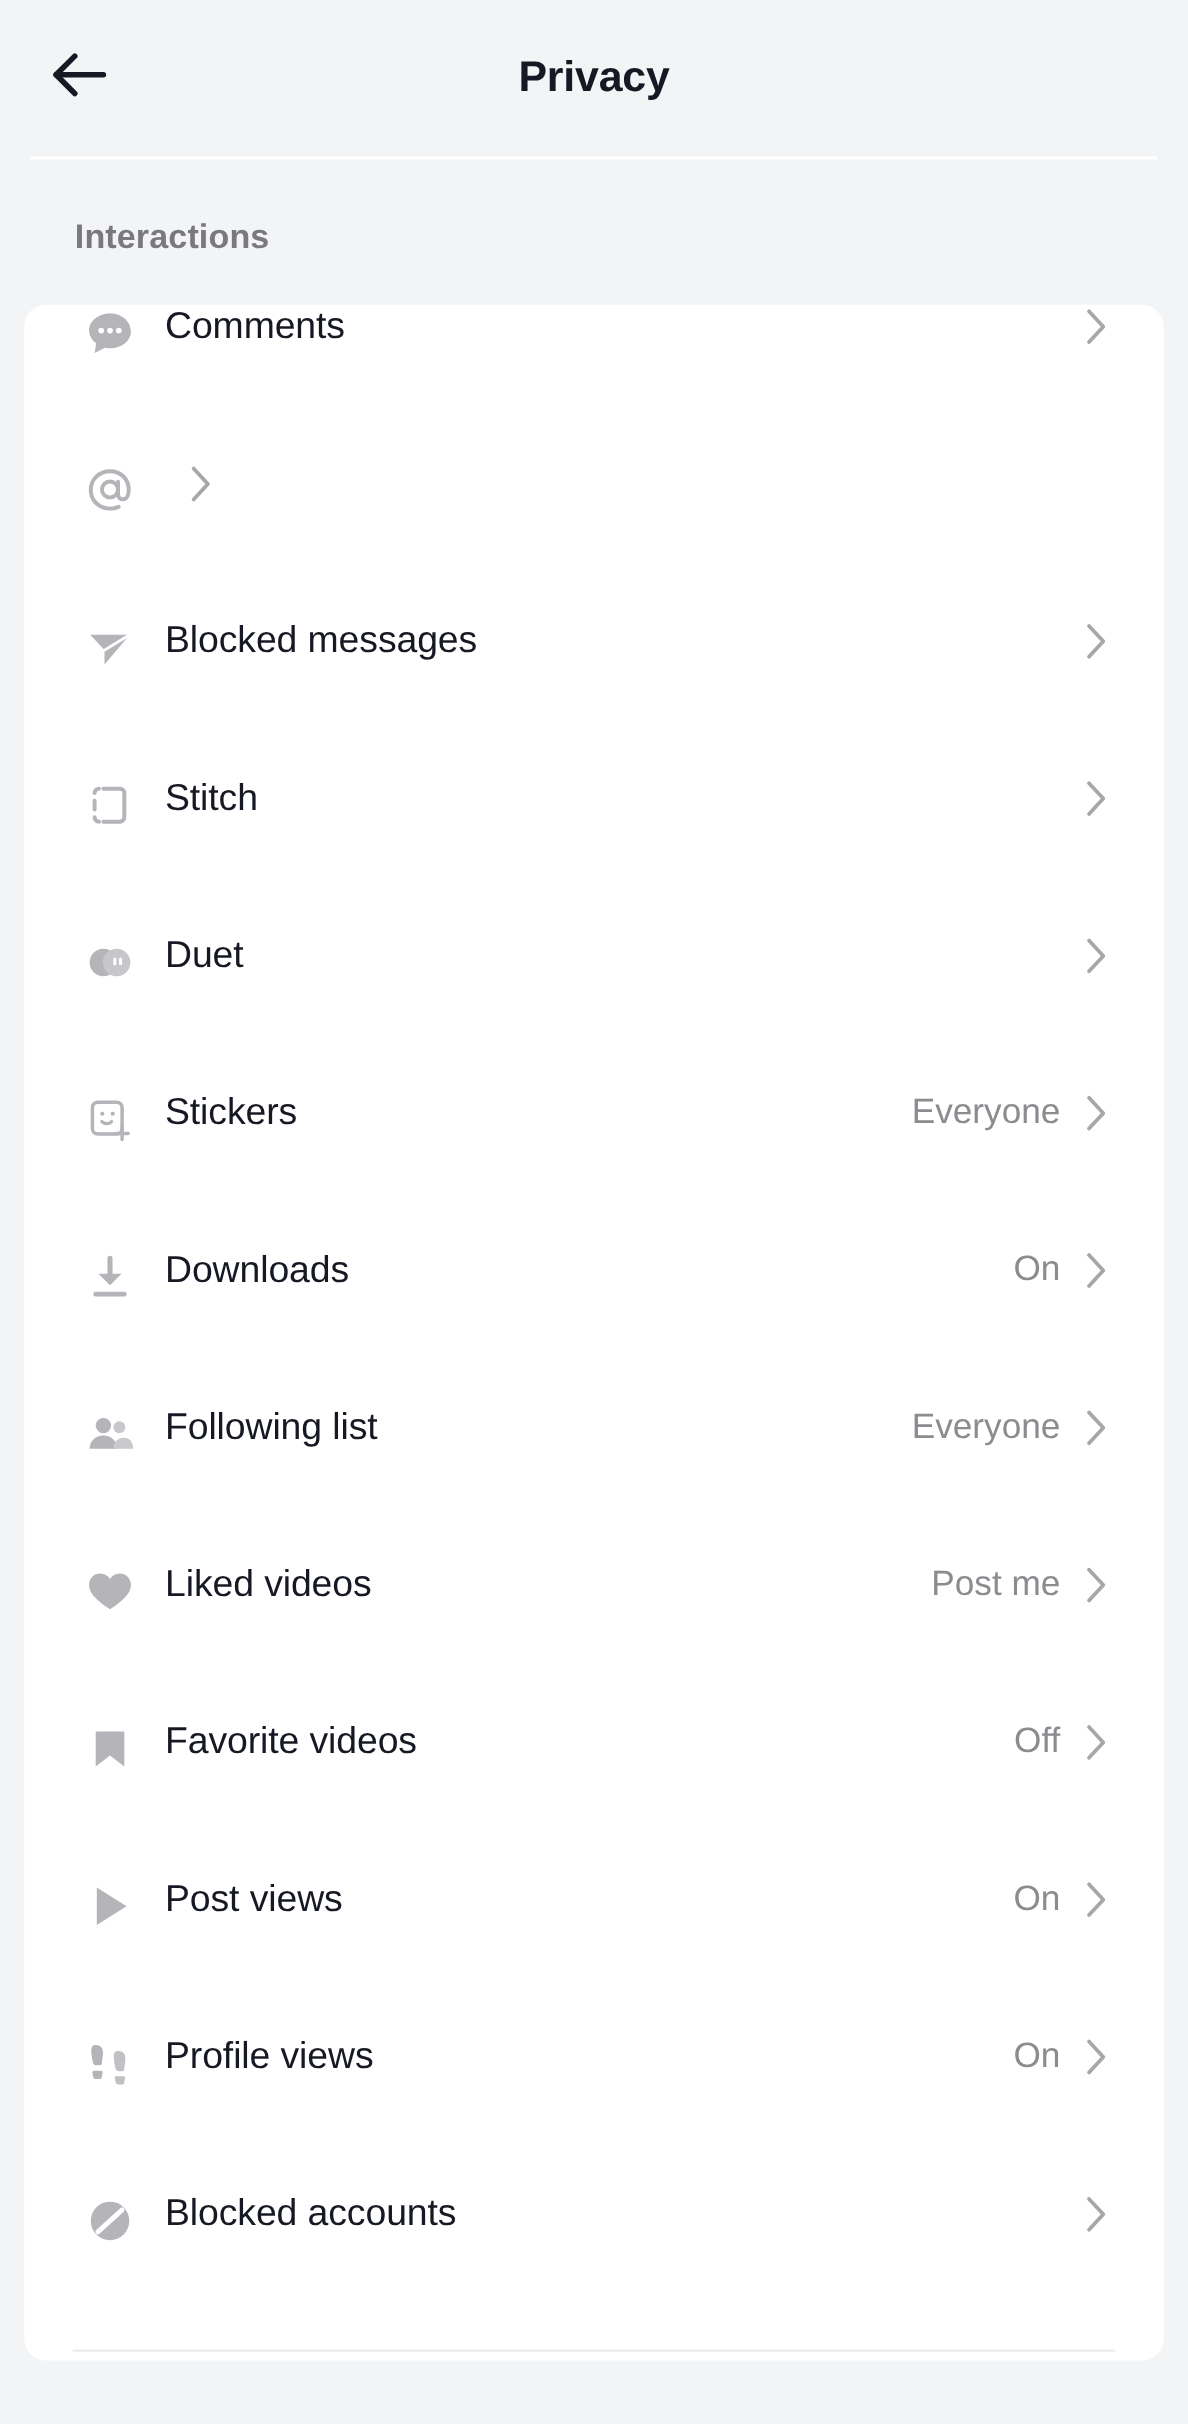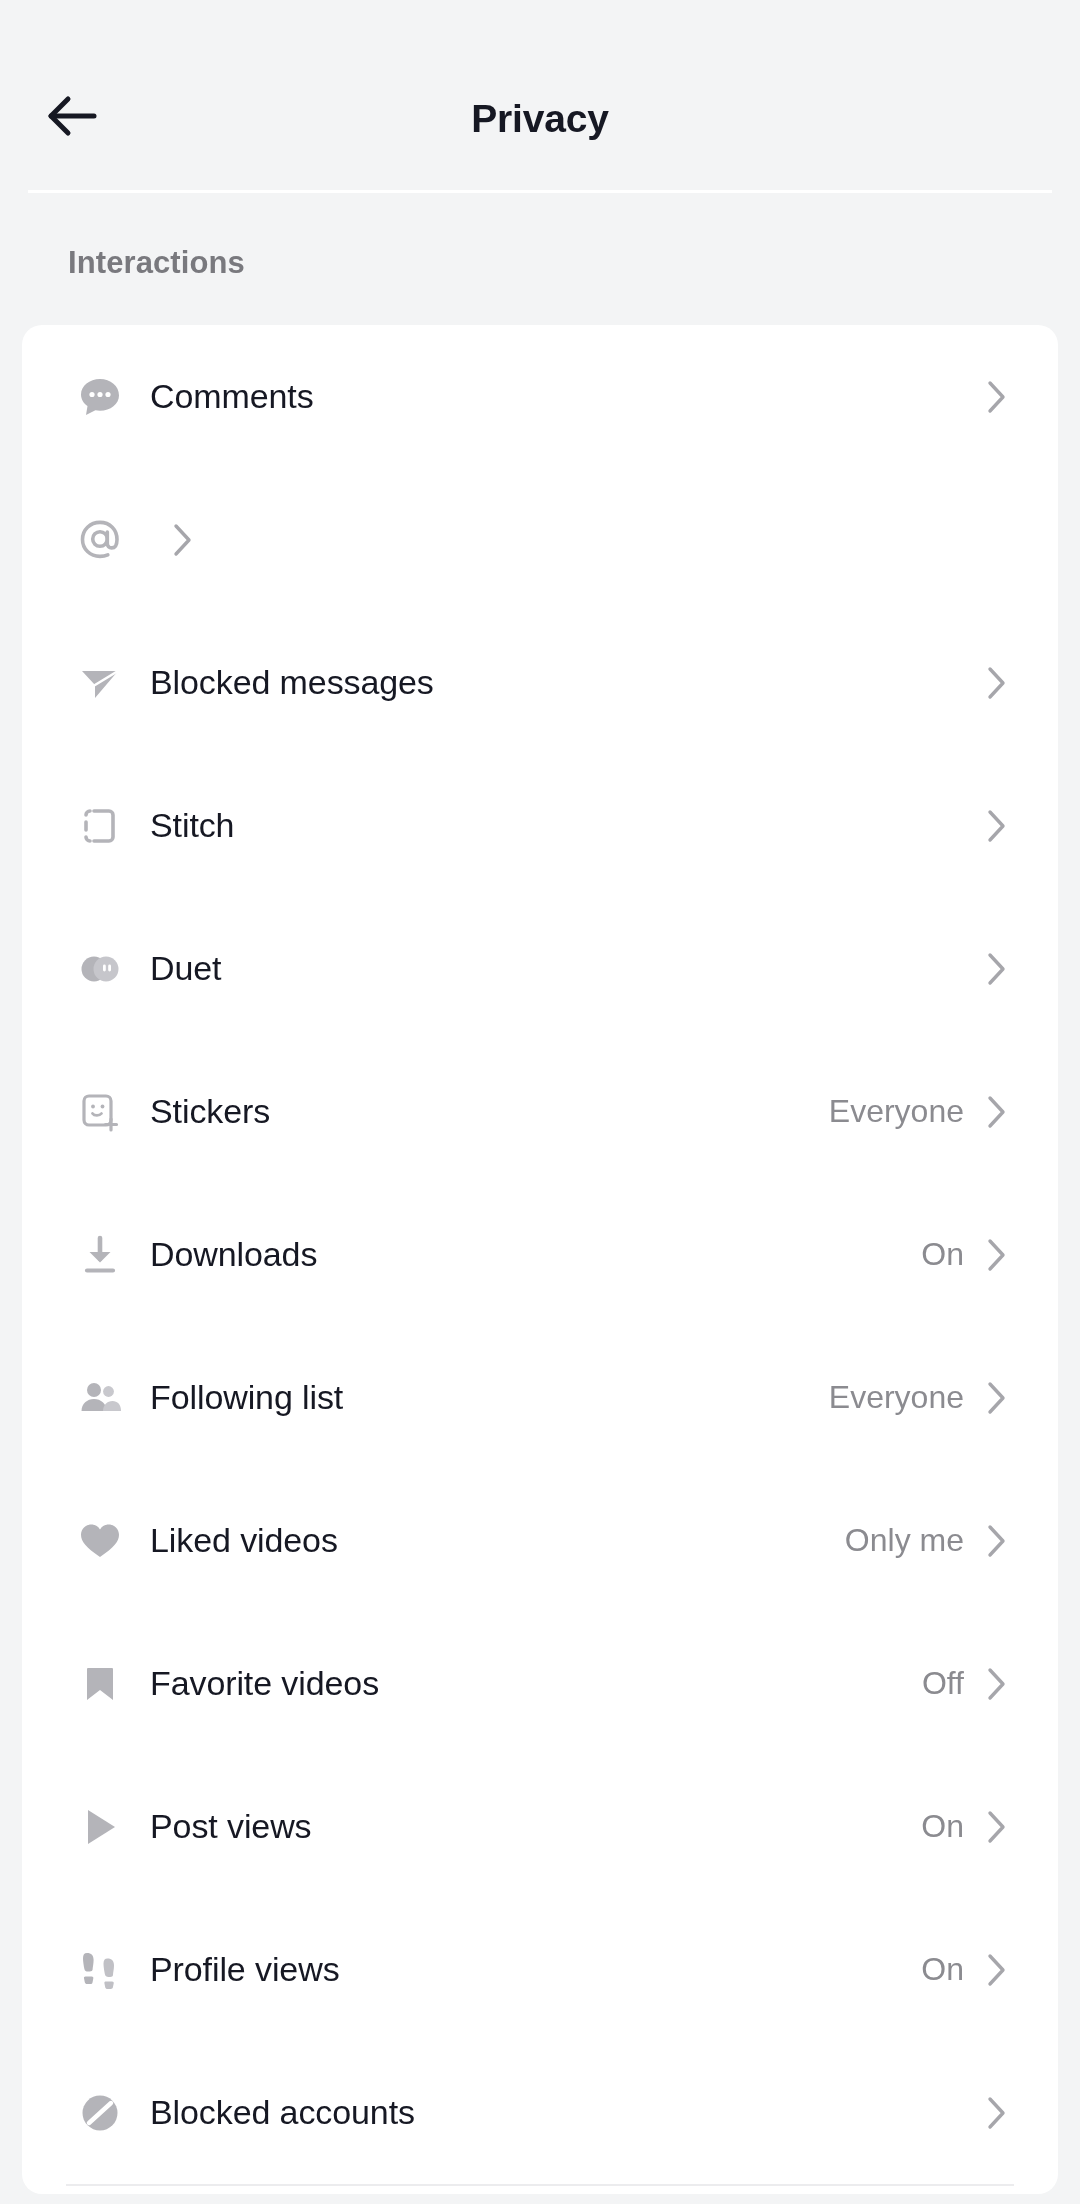--- a/index.html
+++ b/index.html
@@ -15,21 +15,20 @@
     overflow: hidden;
   }
 
   
   .header {
     position: relative;
     height: 142px;
     background: #f3f4f5;
     display: flex;
     align-items: center;
-    margin-top: 48px;
   }
   .back-btn {
     position: absolute;
     left: 36px;
     top: 34px;
     width: 72px;
     height: 72px;
     display: flex;
     align-items: center;
     justify-content: center;
@@ -63,21 +62,21 @@
   
   .card {
     margin: 28px 22px 0 22px;
     background: #ffffff;
     border-radius: 20px 20px 20px 20px;
     overflow: hidden;
     padding-bottom: 8px;
   }
   .row {
     display: flex;
-    align-items: center;
+    align-items: flex-start;
     height: 143px;
     padding: 0 48px 0 52px;
     box-sizing: border-box;
     cursor: pointer;
   }
   .row-icon {
     width: 52px;
     min-width: 52px;
     height: 52px;
     display: flex;
@@ -272,21 +271,21 @@
     </span>
   </div>
 
   <div class="row">
     <span class="row-icon">
       <svg width="46" height="46" viewBox="0 0 46 46">
         <path d="M23 39 C9 29.5 4 23.5 4 16.8 4 10.8 8.6 6.5 14.3 6.5 c3.6 0 6.9 1.9 8.7 4.9 1.8-3 5.1-4.9 8.7-4.9 5.7 0 10.3 4.3 10.3 10.3 0 6.7-5 12.7-19 22.2 Z" fill="#b4b4b9"></path>
       </svg>
     </span>
     <span class="row-label">Liked videos</span>
-    <span class="row-value">Only me</span>
+    <span class="row-value">Post me</span>
     <span class="row-chev">
       <svg width="20" height="34" viewBox="0 0 20 34">
           <path d="M3 3 L16 17 L3 31" stroke="#a6a6ab" stroke-width="3.4" fill="none" stroke-linecap="round" stroke-linejoin="round"></path>
         </svg>
     </span>
   </div>
 
   <div class="row">
     <span class="row-icon">
       <svg width="46" height="46" viewBox="0 0 46 46">

